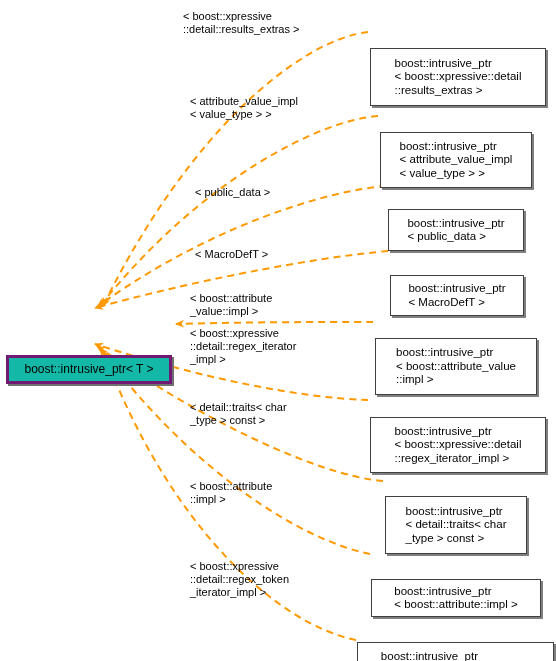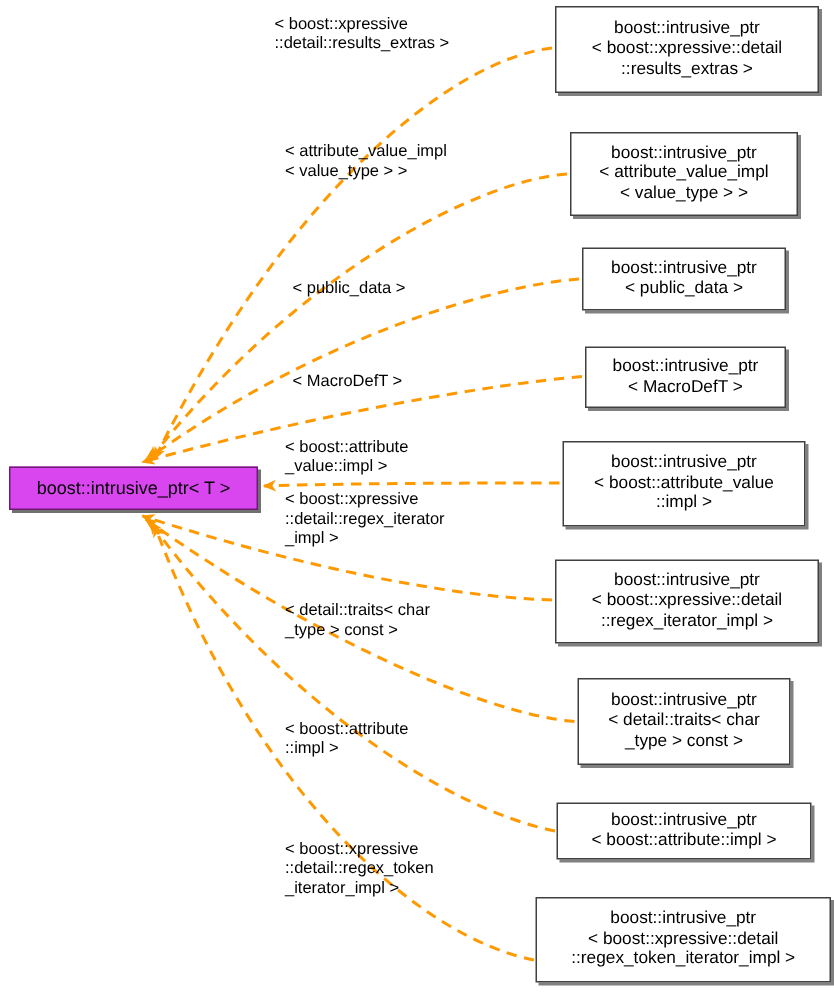--- a/index.html
+++ b/index.html
@@ -27,30 +27,30 @@
   }
   .node {
     position: absolute;
     box-sizing: border-box;
     background: #ffffff;
     border: 1px solid #404040;
     box-shadow: 2px 2px 0 0 #808080;
     display: flex;
     align-items: center;
     justify-content: center;
-    text-align: center;
     font-size: 11.5px;
     line-height: 13.5px;
     color: #000000;
     white-space: pre-line;
     z-index: 3;
+    margin-top: 44px;
   }
   .node.root {
-    background: #d946ef;
-    border: 1px solid #701a75;
+    background: #14b8a6;
+    border: 3px solid #701a75;
     box-shadow: 2px 2px 0 0 #707070;
     font-size: 12px;
   }
   .edge-label {
     position: absolute;
     font-size: 11px;
     line-height: 13px;
     color: #000000;
     text-align: left;
     white-space: pre-line;

